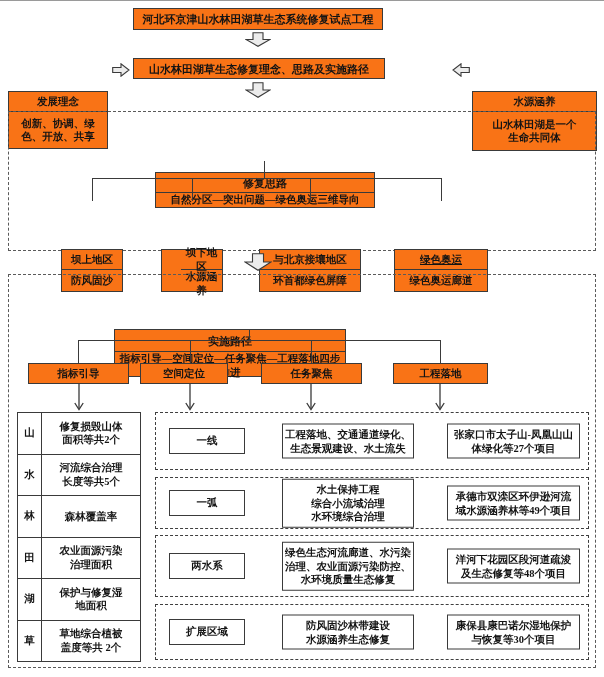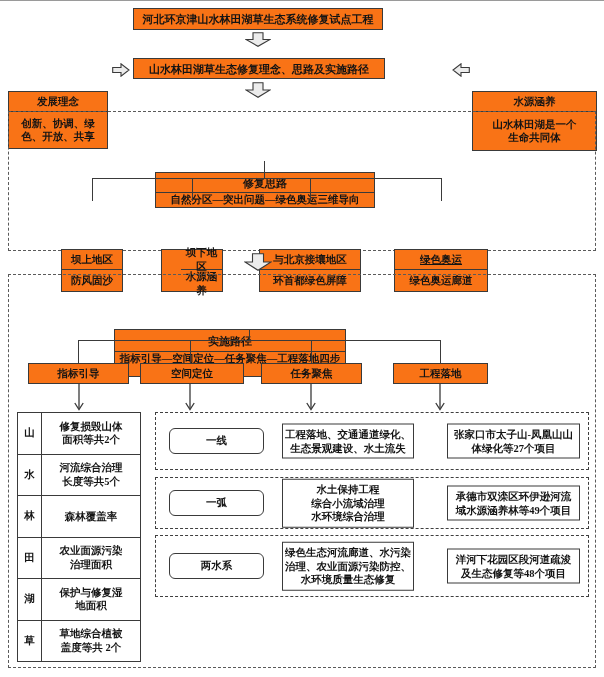--- a/index.html
+++ b/index.html
@@ -30,21 +30,21 @@
   .hline { position:absolute; height:1.3px; background:#3a3a3a; }
   .vline { position:absolute; width:1.3px; background:#3a3a3a; }
   .icon  { position:absolute; display:block; }
   .inner-box {
     position:absolute; top:50%; transform:translateY(-50%);
     border:1.5px solid #3a3a3a; background:#fff;
     display:flex; align-items:center; justify-content:center;
     text-align:center; font-size:10.5px; line-height:13.5px;
     white-space:pre-line; padding:3px 1px;
   }
-  .zone-box    { left:13px;  width:95px; min-height:26px;border-radius:6px; }
+  .zone-box    { left:13px;  width:76px; min-height:26px; }
   .task-box    { left:126px; width:132px; }
   .project-box { left:291px; width:133px;text-align:center; }
   .indicator-table {
     position:absolute; left:8px; top:137px; width:124px; height:250px;
     border:1.5px solid #3a3a3a; background:#fff; display:flex; flex-direction:column;
   }
   .t-row { flex:1 1 0; display:flex; border-top:1.2px solid #3a3a3a; }
   .t-row:first-child { border-top:none; }
   .t-key {
     width:24px; flex:0 0 24px; border-right:1.2px solid #3a3a3a;
@@ -142,21 +142,21 @@
     <div class="vline" style="left:240px; top:54px; height:11px;"></div>
     <div class="hline" style="left:69px; top:65px; width:363px;"></div>
     <div class="vline" style="left:69px;  top:65px; height:23px;"></div>
     <div class="vline" style="left:181px; top:65px; height:23px;"></div>
     <div class="vline" style="left:302px; top:65px; height:23px;"></div>
     <div class="vline" style="left:431px; top:65px; height:23px;"></div>
 
     <div class="sbox fs10" style="left:19px; top:88px; width:101px; height:21px;">
       <span>指标引导</span>
     </div>
-    <div class="sbox fs10" style="left:131px; top:88px; width:104px; height:21px;">
+    <div class="sbox fs10" style="left:131px; top:88px; width:88px; height:21px;">
       <span>空间定位</span>
     </div>
     <div class="sbox fs10" style="left:252px; top:88px; width:101px; height:21px;">
       <span>任务聚焦</span>
     </div>
     <div class="sbox fs10" style="left:384px; top:88px; width:95px; height:21px;">
       <span>工程落地</span>
     </div>
 
     <svg class="icon" style="left:64px; top:109px;" width="12" height="27" viewBox="0 0 12 27">
@@ -227,15 +227,22 @@
 
     <div class="dash-row" style="left:146px; top:260px; width:434px; height:62px;">
       <div class="inner-box zone-box">两水系</div>
       <div class="inner-box task-box">绿色生态河流廊道、水污染
 治理、农业面源污染防控、
 水环境质量生态修复</div>
       <div class="inner-box project-box">洋河下花园区段河道疏浚
 及生态修复等48个项目</div>
     </div>
 
+    <div class="dash-row" style="left:146px; top:329px; width:434px; height:56px;">
+      <div class="inner-box zone-box">扩展区域</div>
+      <div class="inner-box task-box">防风固沙林带建设
+水源涵养生态修复</div>
+      <div class="inner-box project-box">康保县康巴诺尔湿地保护
+与恢复等30个项目</div>
+    </div>
 
   </div>
 </div>
 
 </body></html>

